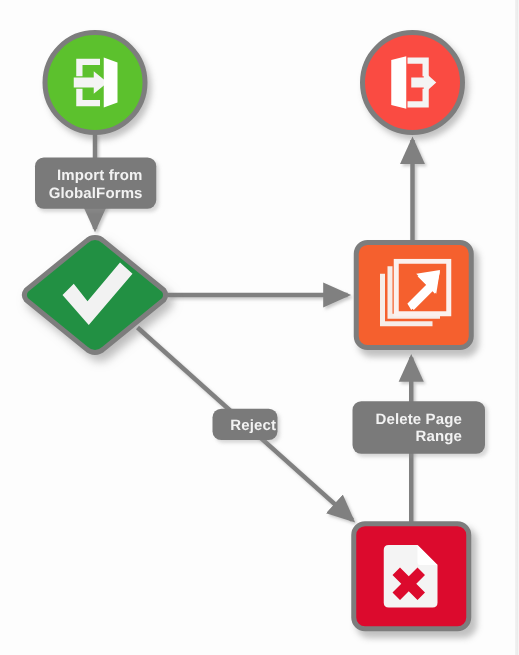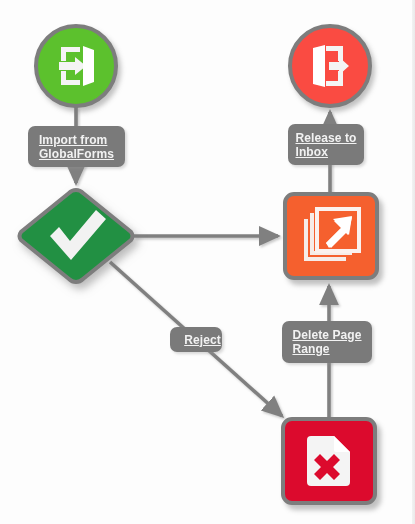--- a/index.html
+++ b/index.html
@@ -74,29 +74,28 @@
   
   .pill {
     position: absolute;
     box-sizing: border-box;
     background: #7a7a7a;
     color: #f2f2f2;
     border-radius: 7px;
     font-size: 12px;
     font-weight: bold;
     line-height: 14px;
-    text-align: left;
+    text-align: right;
     display: flex;
     align-items: center;
     justify-content: center;
     padding: 3px 7px;
     letter-spacing: 0.1px;
     box-shadow: 2px 2px 3px rgba(150,150,150,0.35);
     white-space: pre-line;
-    text-decoration: underline;
   }
 </style>
 </head>
 <body>
 
 <div id="canvas">
 
   <svg class="edges" viewBox="0 0 415 524" width="415" height="524" xmlns="http://www.w3.org/2000/svg">
     <defs>
       <marker id="arrowGray" markerWidth="7" markerHeight="7" refX="5.4" refY="3.1" orient="auto" markerUnits="strokeWidth">
@@ -181,19 +180,17 @@
       <path d="M14 28 L20 22 L27 29 L34 22 L40 28 L33 35 L40 42 L34 48 L27 41 L20 48 L14 42 L21 35 Z" fill="#dc0a2d"></path>
     </svg>
   </div>
 
   <div class="pill" style="left:28px; top:126px; width:97px; height:41px;">Import from
 GlobalForms</div>
 
 
   <div class="pill" style="left:170px; top:327px; width:52px; height:25px;padding-left:20px;">Reject</div>
 
-  <div class="pill" style="left:288px; top:124px; width:76px; height:41px;">Release to
-Inbox</div>
 
-  <div class="pill" style="left:282px; top:321px; width:90px; height:42px;">Delete Page
+  <div class="pill" style="left:282px; top:321px; width:106px; height:42px;">Delete Page
 Range</div>
 
 </div>
 
 </body></html>

